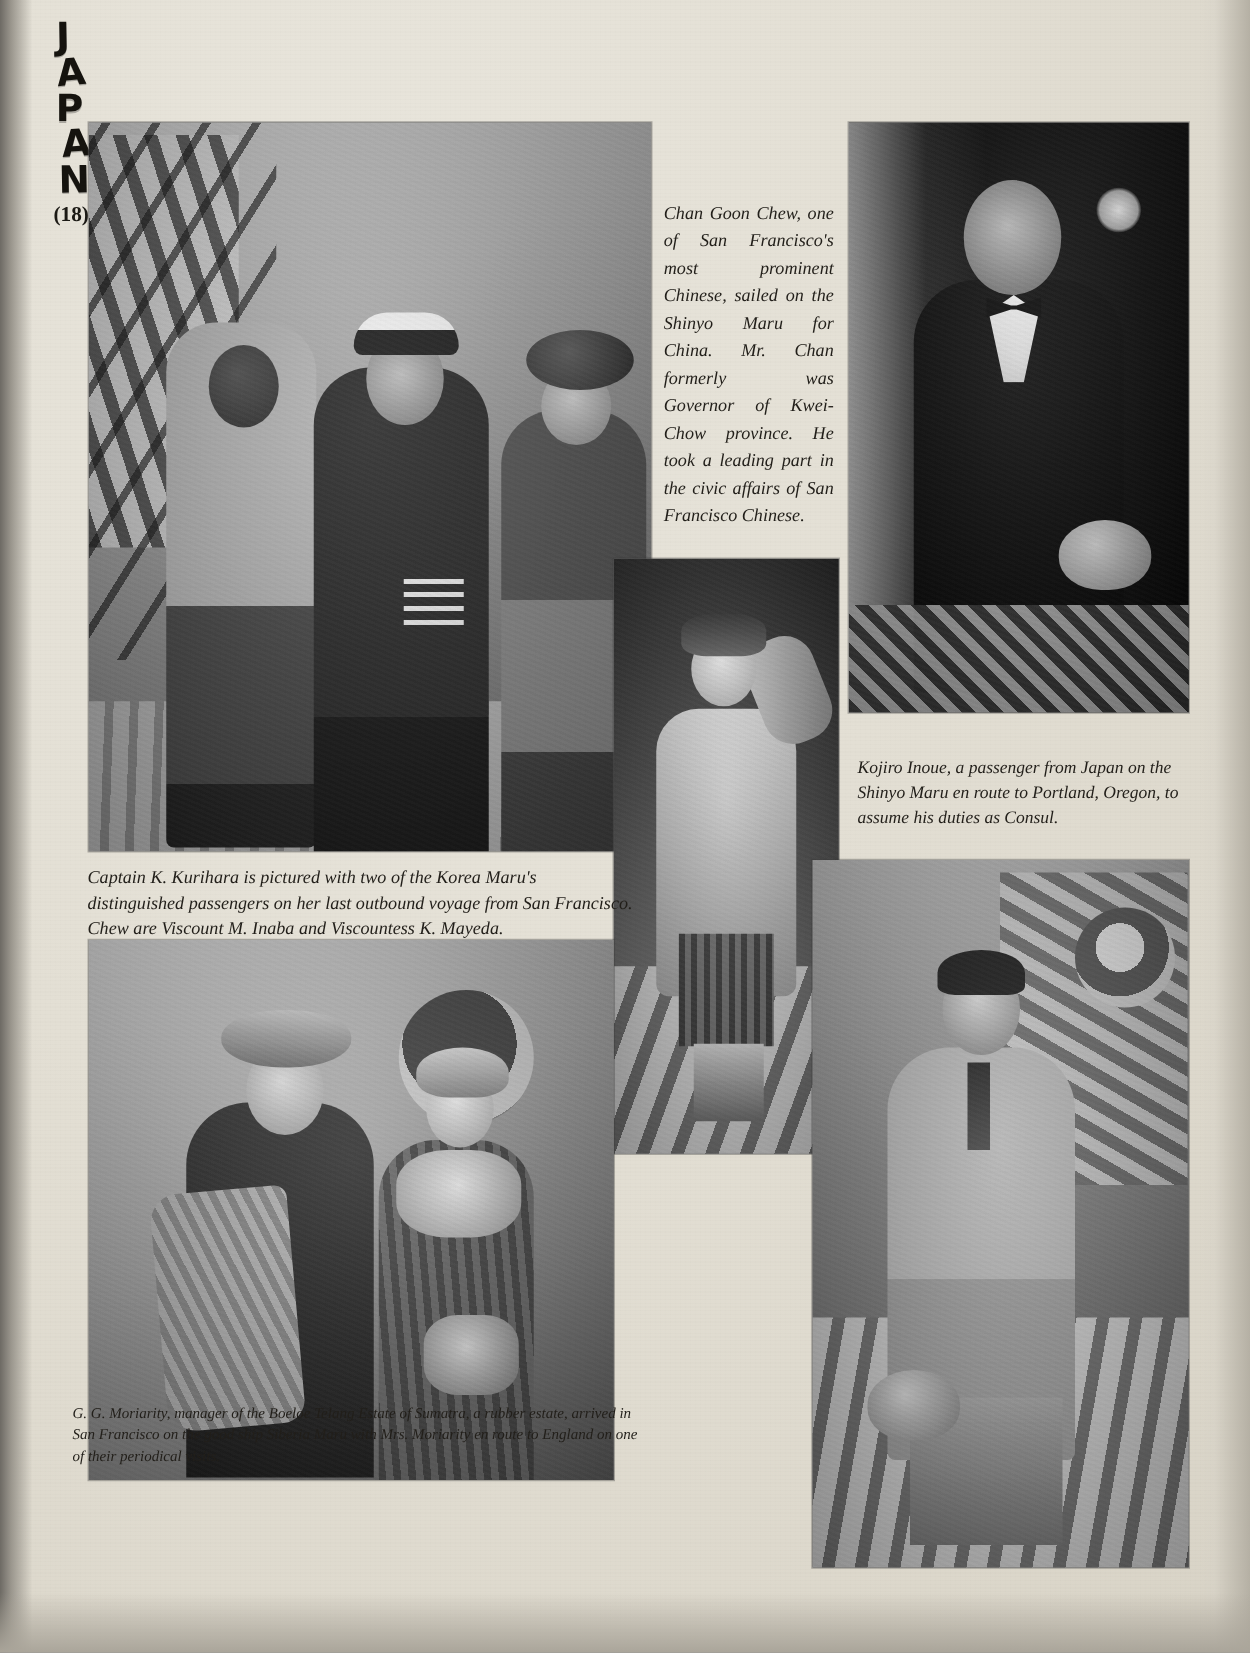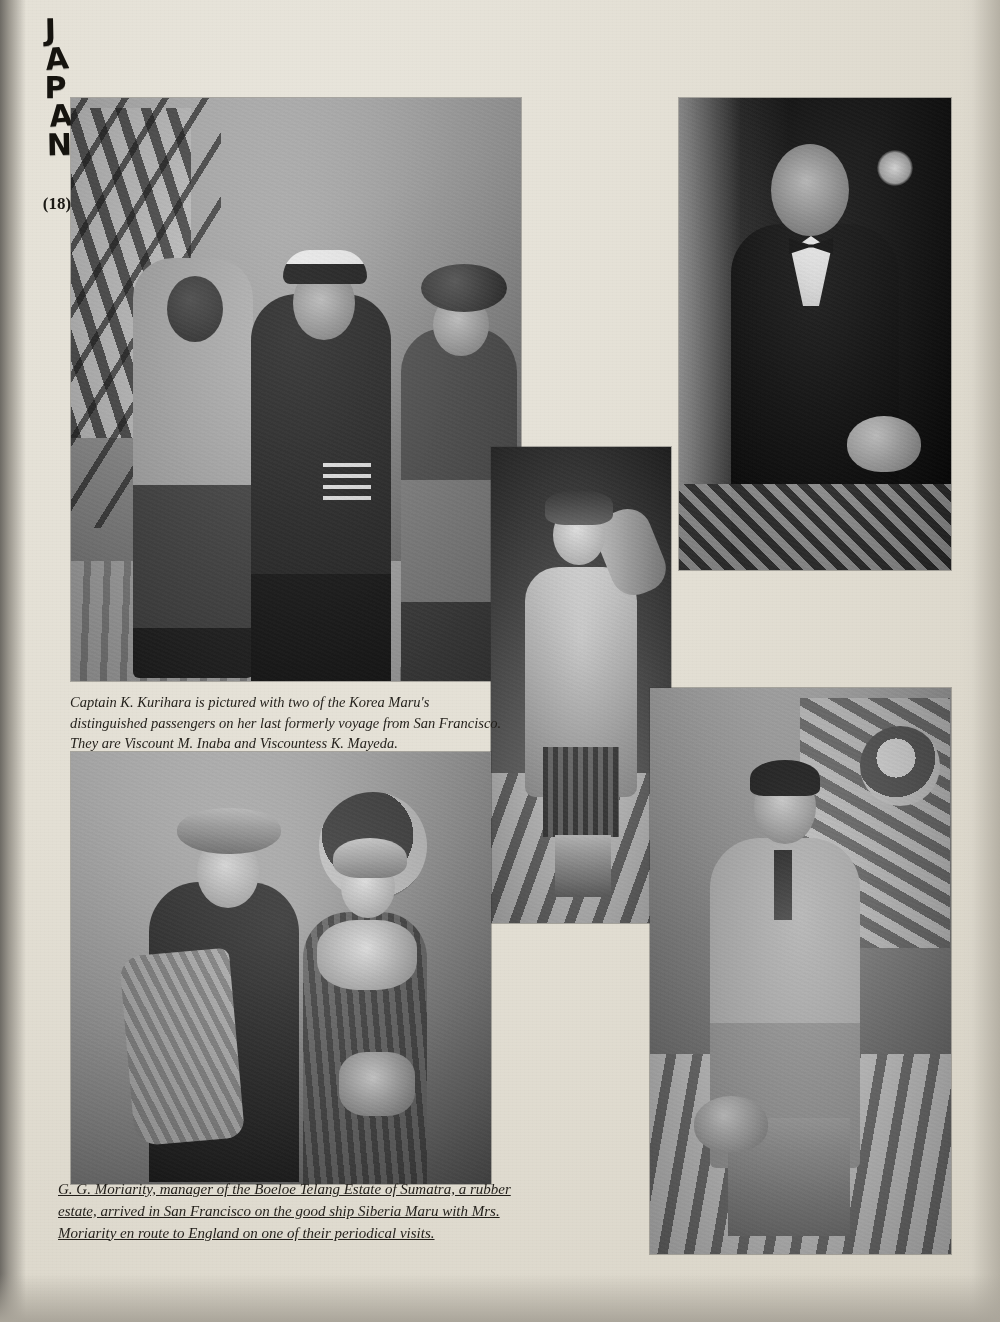--- a/index.html
+++ b/index.html
@@ -58,21 +58,21 @@
     transform: rotate(-3deg);
     text-shadow: 0 1px 0 rgba(0,0,0,.25);
   }
   .masthead-word span { display: block; }
   .masthead-word span:nth-child(1){ transform: translateX(-3px) rotate(2deg); }
   .masthead-word span:nth-child(2){ transform: translateX(2px) rotate(-2deg); }
   .masthead-word span:nth-child(3){ transform: translateX(-1px) rotate(3deg); }
   .masthead-word span:nth-child(4){ transform: translateX(3px) rotate(-1deg); }
   .masthead-word span:nth-child(5){ transform: translateX(0px) rotate(2deg); }
   .page-number {
-    margin-top: 34px;
+    margin-top: 2px;
     font-family: "Liberation Serif", serif;
     font-weight: 700;
     font-size: 17px;
     color: #1c1a15;
   }
 
   .headline {
     position: absolute;
     left: 104px;
     top: 34px;
@@ -356,21 +356,21 @@
   #caption-captain {
     left: 70px; top: 692px; width: 440px; font-size: 14.5px; line-height: 1.42;
   }
   #caption-inoue {
     left: 686px; top: 605px; width: 268px; font-size: 14px; line-height: 1.42;
   }
   #caption-cooper {
     left: 497px; top: 932px; width: 148px; font-size: 14.5px; line-height: 1.52; text-align: justify;
   }
   #caption-moriarity {
-    left: 58px; top: 1179px; width: 462px; font-size: 15px; line-height: 1.45; text-decoration: underline;
+    left: 58px; top: 1122px; width: 462px; font-size: 12px; line-height: 1.45;
   }
 </style>
 </head>
 <body>
 
 <div id="page">
 
   <div class="masthead">
     <div class="masthead-word">
       <span>J</span>
@@ -462,20 +462,22 @@
       <div class="tie"></div>
       <div class="head"></div>
       <div class="hair"></div>
       <div class="legs"></div>
       <div class="hat"></div>
       <div class="vig"></div>
         <div class="noise"></div>
     </div>
   </div>
 
-  <div class="caption" id="caption-captain">Captain K. Kurihara is pictured with two of the Korea Maru's distinguished passengers on her last formerly voyage from San Francisco. They are Viscount M. Inaba and Viscountess K. Mayeda.</div>
+  <div class="caption" id="caption-chan">Chan Goon Chew, one of San Francisco's most prominent Chinese, sailed on the Shinyo Maru for China. Mr. Chan formerly was Governor of Kwei-Chow province. He took a leading part in the civic affairs of San Francisco Chinese.</div>
+  <div class="caption" id="caption-captain">Captain K. Kurihara is pictured with two of the Korea Maru's distinguished passengers on her last outbound voyage from San Francisco. Chew are Viscount M. Inaba and Viscountess K. Mayeda.</div>
+  <div class="caption" id="caption-inoue">Kojiro Inoue, a passenger from Japan on the Shinyo Maru en route to Portland, Oregon, to assume his duties as Consul.</div>
   <div class="caption" id="caption-moriarity">G. G. Moriarity, manager of the Boeloe Telang Estate of Sumatra, a rubber estate, arrived in San Francisco on the good ship Siberia Maru with Mrs. Moriarity en route to England on one of their periodical visits.</div>
 
   <div class="grain"></div>
   <div class="edge-left"></div>
   <div class="edge-right"></div>
   <div class="edge-bottom"></div>
 </div>
 
 </body></html>

